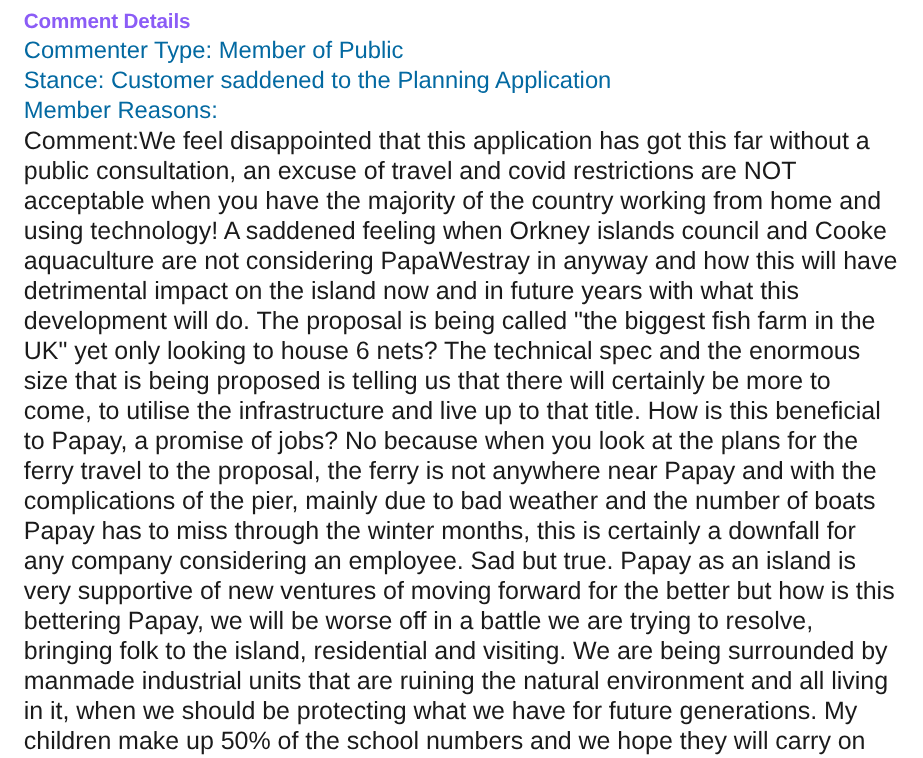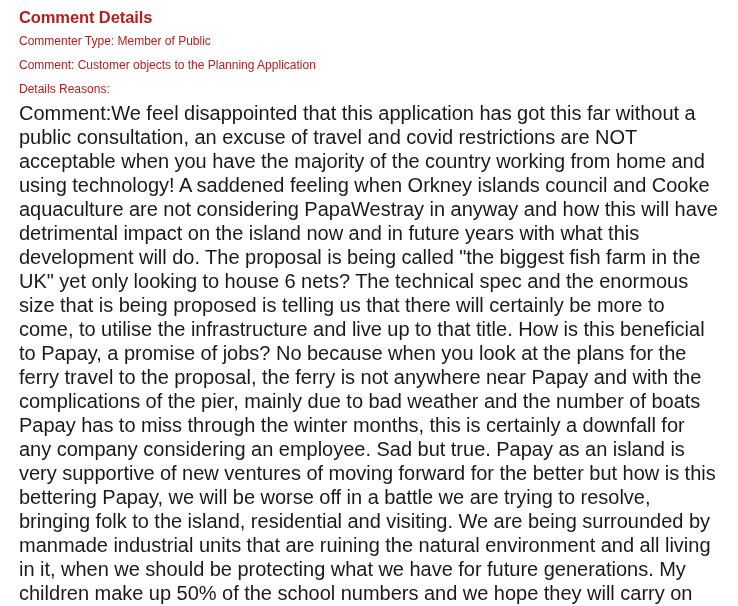--- a/index.html
+++ b/index.html
@@ -23,45 +23,45 @@
     padding: 5px 18px 0 19px;
     background: #ffffff;
   }
   .doc-heading {
     font-size: 16.5px;
     font-weight: bold;
     line-height: 24px;
     margin: 0;
     padding: 0;
     letter-spacing: -0.1px;
-    color: #b91c1c;
+    color: #8b5cf6;
   }
   .meta-line {
-    font-size: 12px;
+    font-size: 19px;
     line-height: 24px;
     white-space: nowrap;
-    color: #b91c1c;
+    color: #0369a1;
   }
   .comment-body {
     font-size: 20px;
     line-height: 24px;
     text-align: left;
     color: #1a1a1a;
     width: 702px;
     word-spacing: -0.1px;
   }
 </style>
 </head>
 <body>
 
 <div class="page">
 
   <h1 class="doc-heading">Comment Details</h1>
 
   <div class="meta-line">Commenter Type: Member of Public</div>
 
-  <div class="meta-line">Comment: Customer objects to the Planning Application</div>
+  <div class="meta-line">Stance: Customer saddened to the Planning Application</div>
 
-  <div class="meta-line">Details Reasons:</div>
+  <div class="meta-line">Member Reasons:</div>
 
   <div class="comment-body">Comment:We feel disappointed that this application has got this far without a public consultation, an excuse of travel and covid restrictions are NOT acceptable when you have the majority of the country working from home and using technology! A saddened feeling when Orkney islands council and Cooke aquaculture are not considering PapaWestray in anyway and how this will have detrimental impact on the island now and in future years with what this development will do. The proposal is being called "the biggest fish farm in the UK" yet only looking to house 6 nets? The technical spec and the enormous size that is being proposed is telling us that there will certainly be more to come, to utilise the infrastructure and live up to that title. How is this beneficial to Papay, a promise of jobs? No because when you look at the plans for the ferry travel to the proposal, the ferry is not anywhere near Papay and with the complications of the pier, mainly due to bad weather and the number of boats Papay has to miss through the winter months, this is certainly a downfall for any company considering an employee. Sad but true. Papay as an island is very supportive of new ventures of moving forward for the better but how is this bettering Papay, we will be worse off in a battle we are trying to resolve, bringing folk to the island, residential and visiting. We are being surrounded by manmade industrial units that are ruining the natural environment and all living in it, when we should be protecting what we have for future generations. My children make up 50% of the school numbers and we hope they will carry on loving Papay for years to come but with the beaches being surrounded and polluted (only recreational beaches in the south of Papay), where can they play? We already spend the time picking up rope and pipe. I am asking you to please understand and listen to Papay and any counsellors to really consider this proposal. Is this need or greed? So many things need to be considered for all.</div>
 
 </div>
 
 </body></html>

